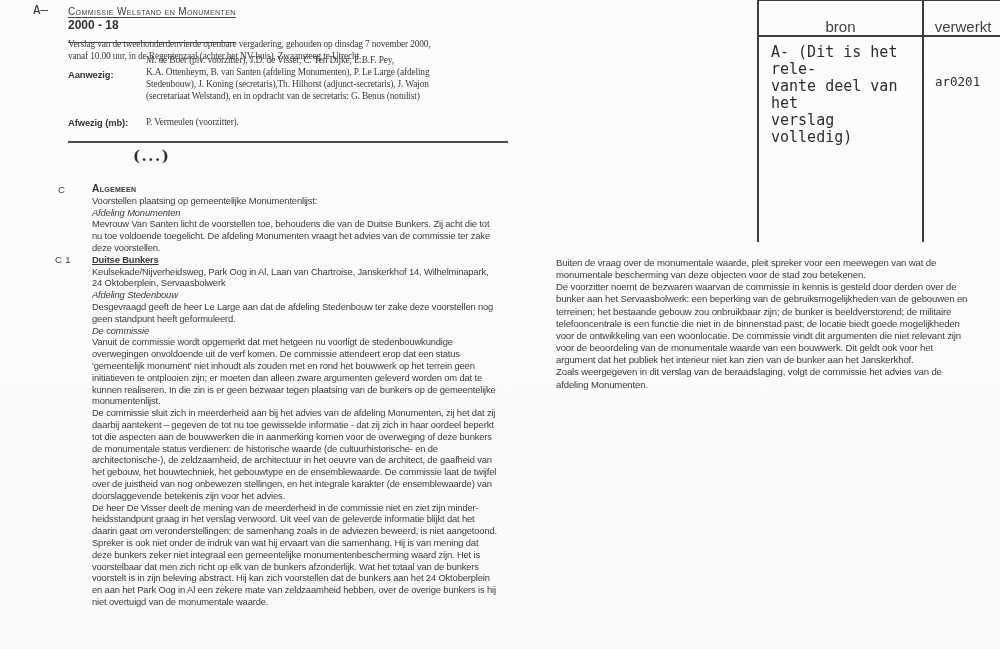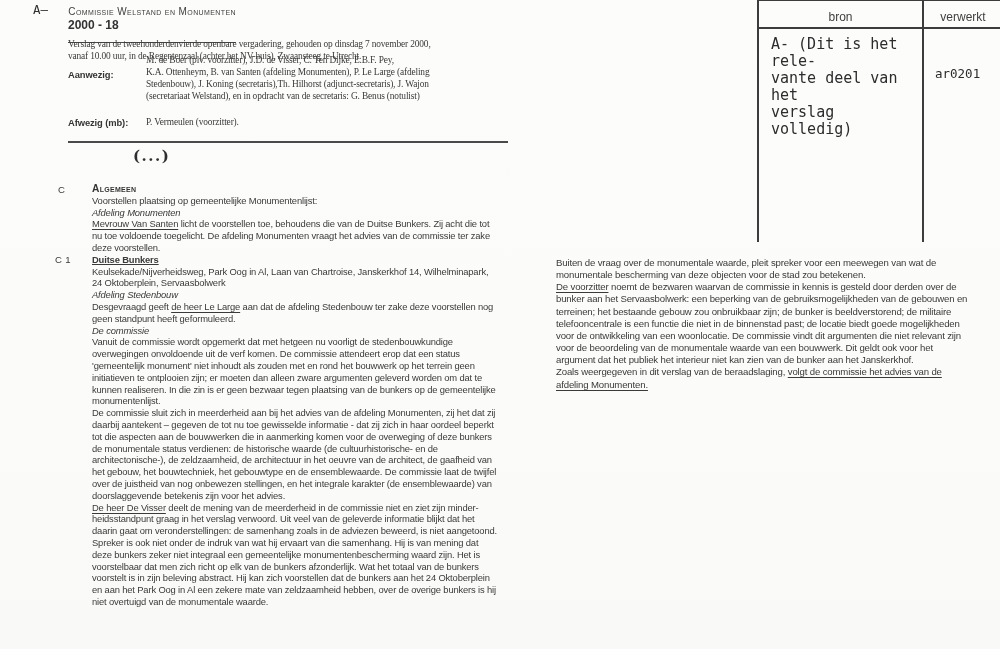--- a/index.html
+++ b/index.html
@@ -3,31 +3,31 @@
 <meta charset="utf-8">
 <style>
   html,body{margin:0;padding:0;background:#ffffff;}
   .page{
     position:relative;width:1000px;height:649px;overflow:hidden;
     background:linear-gradient(180deg,#fcfcfb 0%,#fbfbf9 60%,#f9f9f7 100%);
     font-family:"Liberation Sans",sans-serif;color:#3a3a3a;
   }
   .mono{font-family:"DejaVu Sans Mono",monospace;}
   .pre{white-space:pre-line;font-family:Liberation Serif, serif;}
-  .u{text-decoration:underline;text-underline-offset:1.5px;}
+  .u{text-underline-offset:1.5px;}
   .italic{font-style:italic;}
   .bold{font-weight:bold;text-decoration:underline;}
 
   
   .marker{position:absolute;left:33px;top:2px;font-size:12.5px;color:#2f2f2f;}
 
   
   .header-block{position:absolute;left:68px;top:6px;width:168px;}
   .committee{font-size:10px;letter-spacing:.4px;color:#404040;
-    text-underline-offset:2px;font-variant:small-caps;text-align:right;}
+    text-decoration:underline;text-underline-offset:2px;font-variant:small-caps;}
   .report-number{font-size:12px;font-weight:bold;color:#333;
     border-bottom:1.5px solid #4a4a4a;padding:1px 0 10px 0;}
 
   .intro{position:absolute;left:68px;top:39px;width:460px;
     font-size:9.4px;line-height:11.9px;letter-spacing:-.15px;}
 
   .att-label{position:absolute;left:68px;font-size:9.4px;font-weight:bold;letter-spacing:-.1px;color:#353535;}
   .att-value{position:absolute;left:146px;width:385px;font-size:9.4px;line-height:11.9px;letter-spacing:-.15px;}
 
   .header-rule{position:absolute;left:68px;top:141px;width:440px;height:2px;background:#4a4a4a;}
@@ -47,21 +47,21 @@
     font-size:9.6px;line-height:12.15px;letter-spacing:-.15px;}
   .left-body>div,.right-body>div{white-space:pre-line;}
   .h-sc{font-weight:bold;font-variant:small-caps;font-size:10.2px;letter-spacing:.3px;color:#343434;}
 
   
   .stamp{position:absolute;left:757px;top:0;width:243px;height:241px;
     border-left:2px solid #3c3c3c;border-top:1.5px solid #3c3c3c;color:#343434;}
   .stamp-col1{position:absolute;left:0;top:0;bottom:0;width:163px;border-right:2px solid #3c3c3c;}
   .stamp-col2{position:absolute;left:165px;top:0;bottom:0;right:0;}
   .stamp-head{height:17px;border-bottom:2px solid #3c3c3c;
-    text-align:center;font-size:12px;color:#3f3f3f;padding-top:9px;}
+    text-align:center;font-size:15px;color:#3f3f3f;padding-top:17px;}
   .stamp-note{padding:7px 6px 0 12px;font-size:15px;line-height:17px;
     white-space:pre-line;color:#2c2c2c;}
   .stamp-code{padding:37px 0 0 11px;font-size:12.5px;color:#2c2c2c;}
 </style>
 </head>
 <body>
 
 <div class="page">
 
   <div class="marker mono">A—</div>

